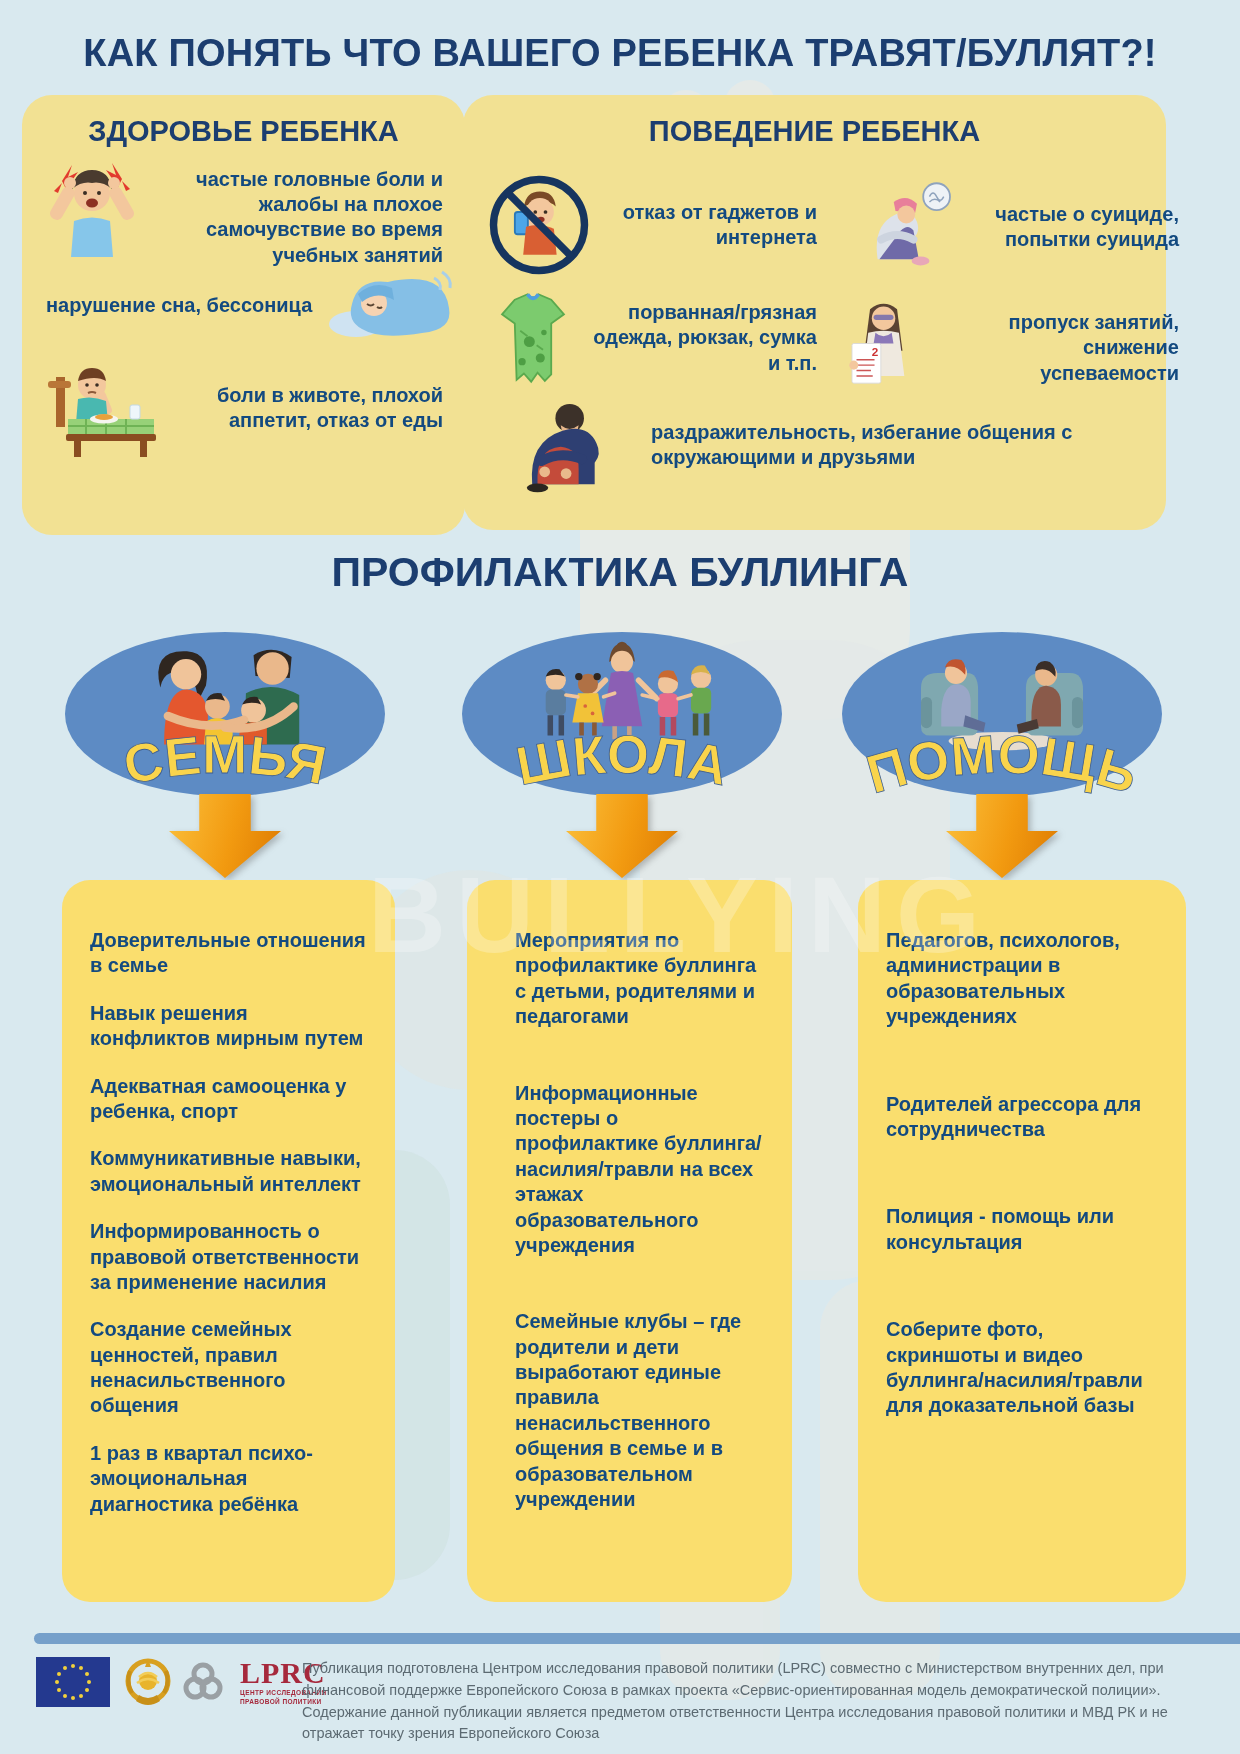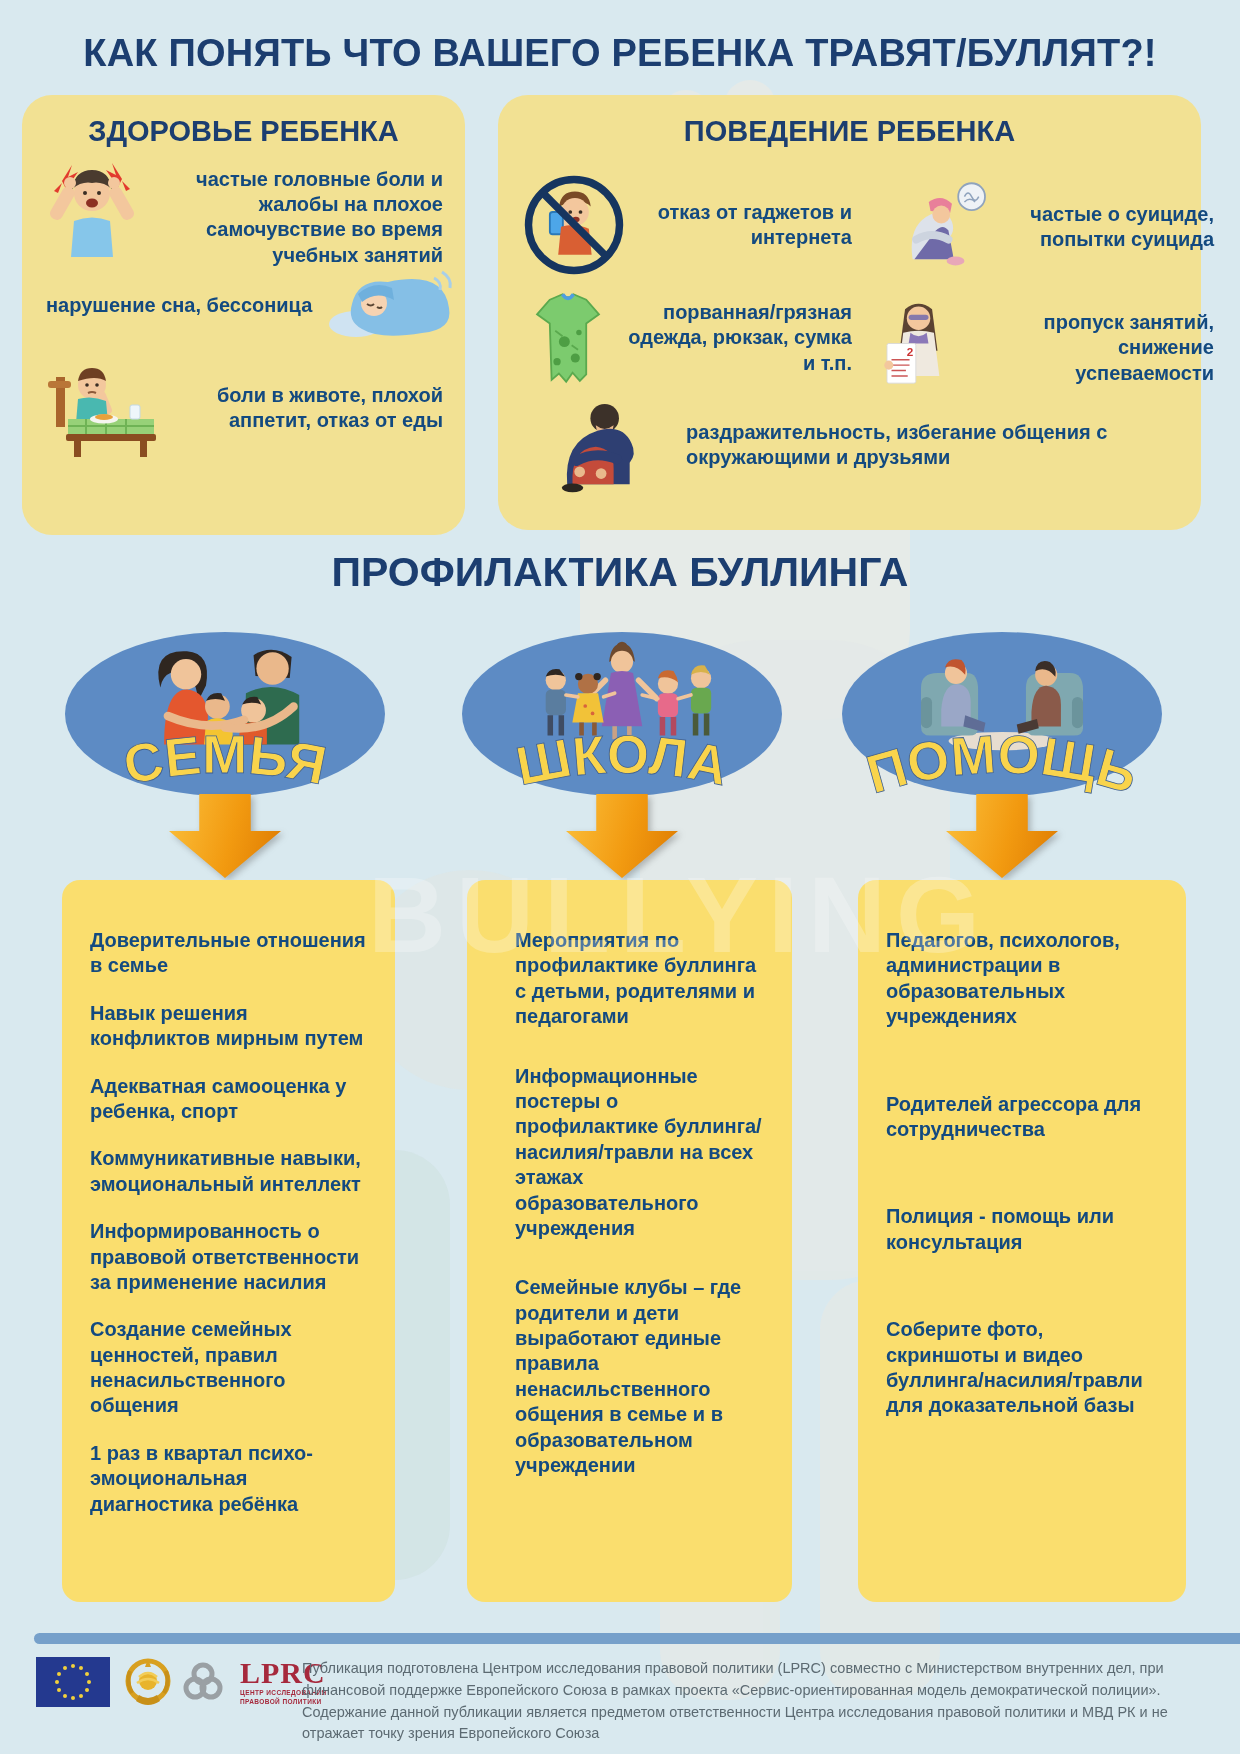--- a/index.html
+++ b/index.html
@@ -11,21 +11,21 @@
   .wm-bullying{position:absolute;left:368px;top:852px;font-size:108px;font-weight:800;
                letter-spacing:10px;color:rgba(255,255,255,.26);white-space:nowrap;}
   
   .page-title{position:absolute;top:32px;left:0;width:100%;text-align:center;z-index:2;
               font-size:38px;font-weight:800;color:#1c3e70;letter-spacing:.2px;}
   .section-title{position:absolute;top:549px;left:0;width:100%;text-align:center;z-index:2;
               font-size:41px;font-weight:800;color:#1c3e70;}
   
   .card{position:absolute;top:95px;background:#f2e193;border-radius:30px;z-index:1;}
   .card-health{left:22px;width:443px;height:440px;}
-  .card-behavior{left:498px;width:703px;height:435px;}
+  .card-behavior{left:463px;width:703px;height:435px;}
   .card-title{text-align:center;font-size:29px;font-weight:800;color:#1c3e70;margin-top:20px;}
   .item-text{font-weight:700;color:#134a80;font-size:20px;line-height:1.26;}
   .h-row1-icon{position:absolute;left:26px;top:62px;}
   .h-row1-text{position:absolute;left:118px;right:22px;top:72px;text-align:right;}
   .h-row2-text{position:absolute;left:24px;top:198px;width:280px;text-align:left;}
   .h-row2-icon{position:absolute;left:300px;top:165px;}
   .h-row3-icon{position:absolute;left:18px;top:258px;}
   .h-row3-text{position:absolute;left:128px;right:22px;top:288px;text-align:right;}
   .b-grid-cell{position:absolute;display:flex;align-items:center;gap:14px;}
   .b-c1{left:24px;top:78px;width:330px;}
@@ -43,28 +43,28 @@
   .arc-svg{position:absolute;left:0;bottom:-22px;width:320px;height:100px;overflow:visible;}
   .arc-label-text{font-family:"Liberation Sans",sans-serif;font-weight:800;}
   
   .arrow-wrap{position:absolute;top:794px;width:112px;height:84px;z-index:2;
               filter:drop-shadow(3px 3px 3px rgba(80,80,80,.35));}
   .ar-0{left:169px;} .ar-1{left:566px;} .ar-2{left:946px;}
   .arrow{width:100%;height:100%;
          background:linear-gradient(105deg,#fbc03c 0%,#f29a10 55%,#dd7a02 100%);
          clip-path:polygon(27% 0,73% 0,73% 44%,100% 44%,50% 100%,0 44%,27% 44%);}
   
-  .column{position:absolute;top:880px;height:722px;background:#fade6e;border-radius:18px;
+  .column{position:absolute;top:880px;height:722px;background:#fade6e;border-radius:28px;
           z-index:2;padding:48px 28px 30px 28px;box-sizing:border-box;}
   .col-0{left:62px;width:333px;}
   .col-1{left:467px;width:325px;padding-left:48px;}
   .col-2{left:858px;width:328px;}
   .column p{margin:0;font-size:20px;font-weight:700;color:#134a80;line-height:1.27;}
   .col-0 p + p{margin-top:22px;}
-  .col-1 p + p{margin-top:34px;}
+  .col-1 p + p{margin-top:51px;}
   .col-2 p + p{margin-top:62px;}
   
   .footer-bar{position:absolute;left:34px;right:0;top:1633px;height:11px;z-index:2;
               background:#76a0ca;border-radius:6px 0 0 6px;}
   .logo{position:absolute;z-index:2;}
   .eu-flag{left:36px;top:1657px;}
   .kz-emblem{left:124px;top:1655px;}
   .lprc{left:180px;top:1658px;display:flex;align-items:center;gap:14px;}
   .lprc-txt{line-height:1;}
   .lprc-acronym{font-family:"Liberation Serif",serif;font-size:30px;font-weight:700;color:#a6293c;letter-spacing:1px;}

